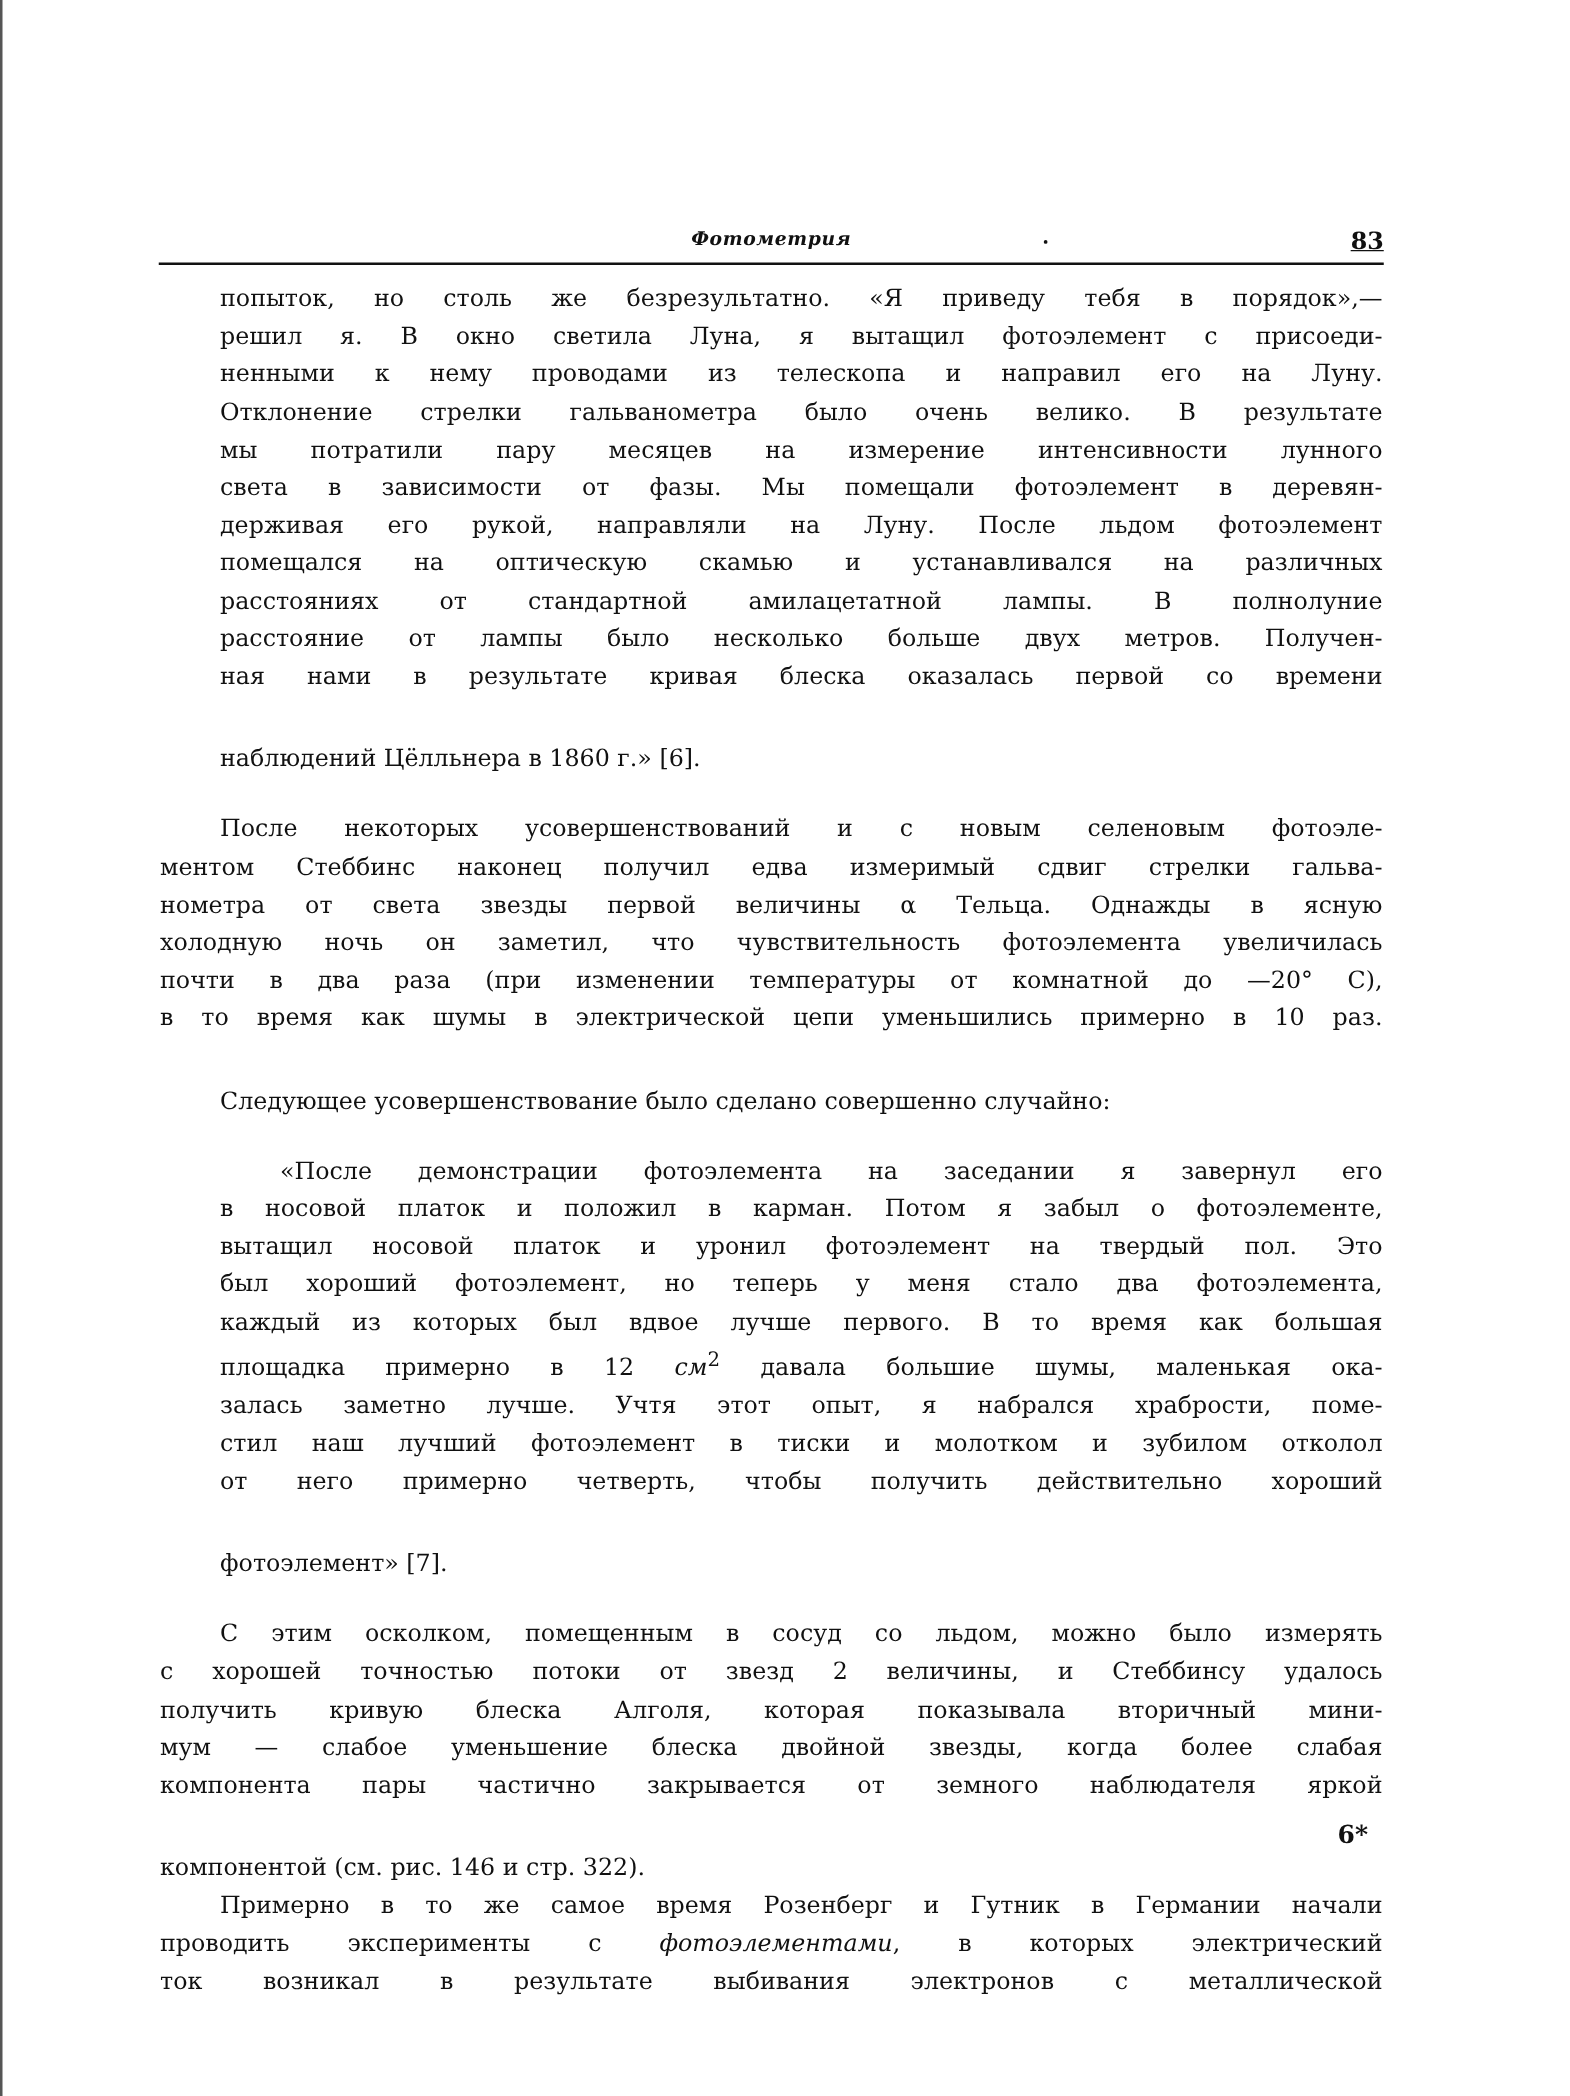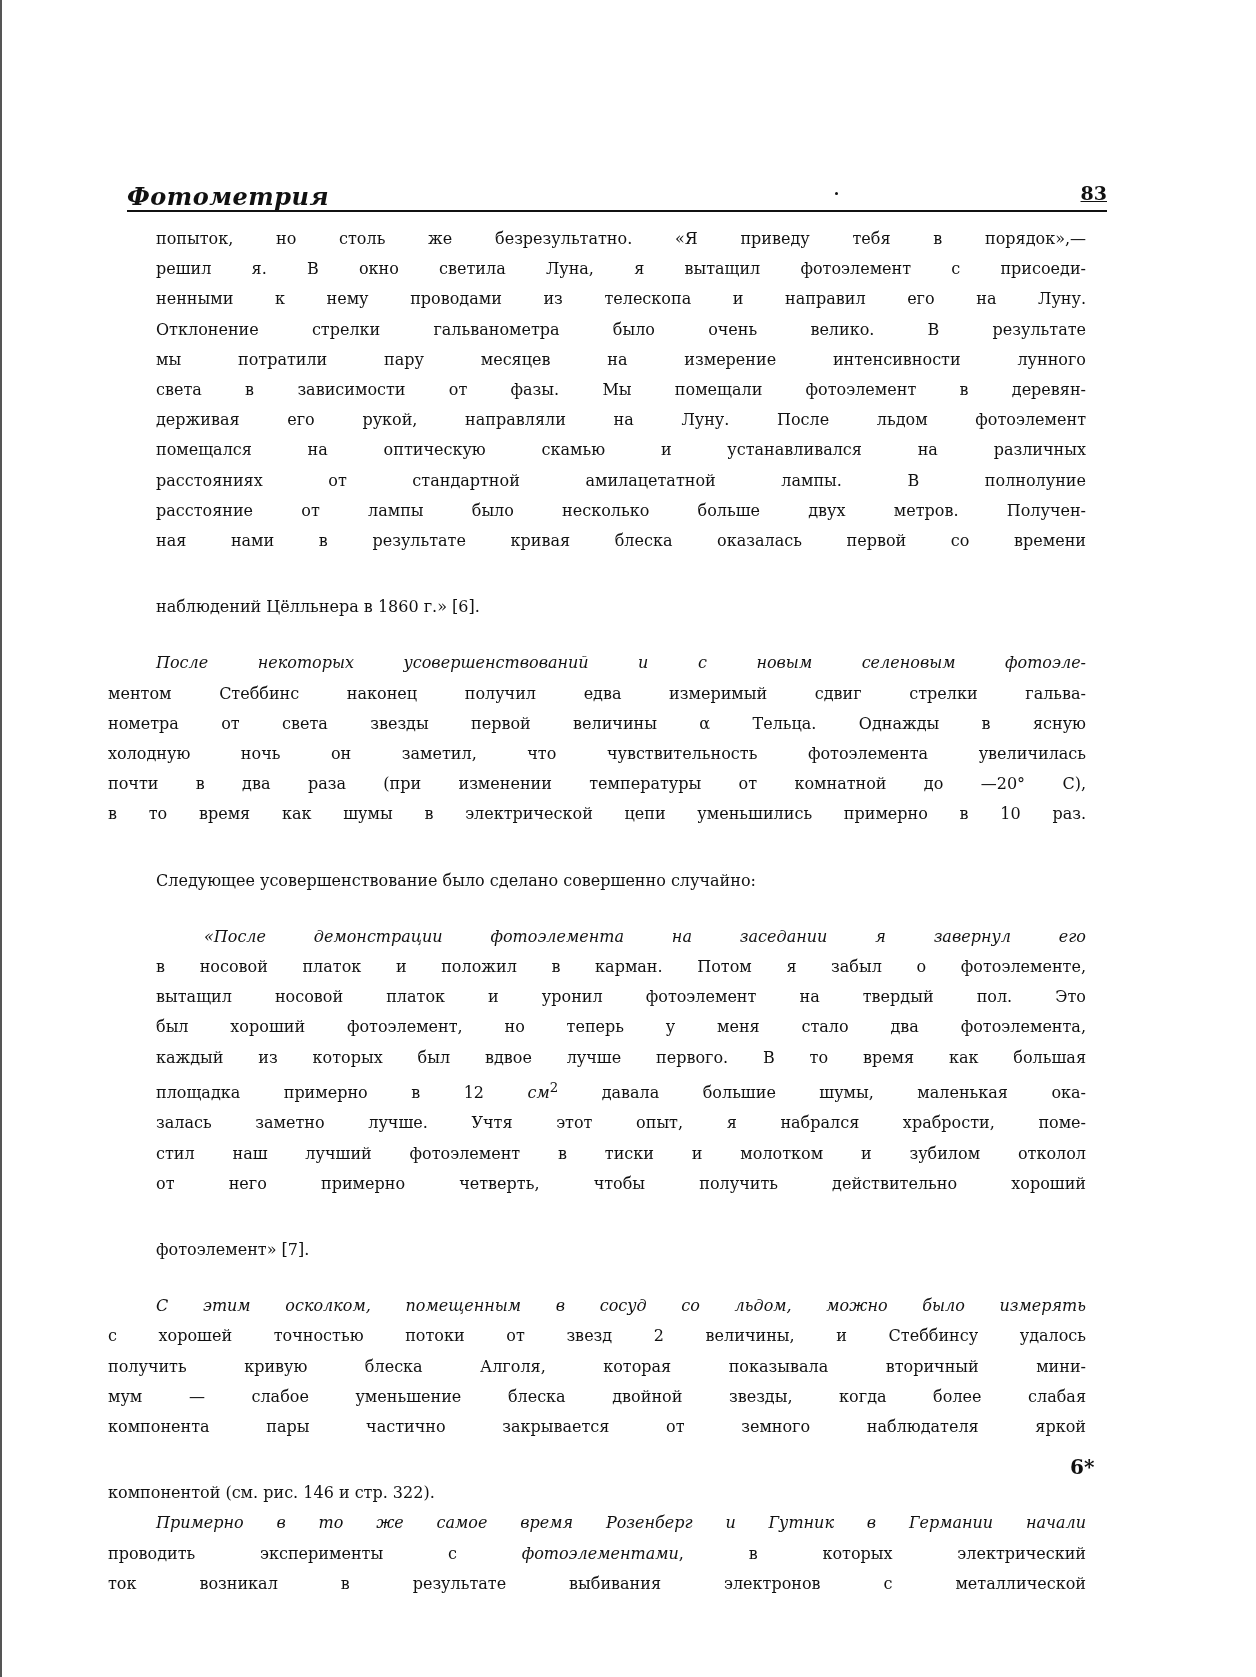--- a/index.html
+++ b/index.html
@@ -28,23 +28,24 @@
       left: 127px;
       top: 182px;
       width: 980px;
       height: 28px;
     }
     .running-title {
       position: absolute;
       left: 0;
       right: 0;
       top: 0;
+      text-align: center;
       font-style: italic;
       font-weight: bold;
-      font-size: 24px;
+      font-size: 15px;
       letter-spacing: 0.5px;
     }
     .running-dot {
       position: absolute;
       left: 708px;
       top: 10px;
       width: 3px;
       height: 3px;
       background: #111;
       border-radius: 50%;
@@ -60,24 +61,24 @@
     .head-rule {
       position: absolute;
       left: 127px;
       top: 210px;
       width: 980px;
       height: 2px;
       background: #111111;
     }
     .text-block {
       position: absolute;
-      left: 156px;
+      left: 176px;
       top: 224px;
       width: 930px;
-      font-size: 16px;
+      font-size: 19px;
       line-height: 30.2px;
       text-align: justify;
     }
     .text-block p {
       margin: 0;
       text-indent: 48px;
     }
     .text-block p.no-indent {
       text-indent: 0;
     }
@@ -89,21 +90,20 @@
       text-align: justify;
       text-align-last: justify;
       white-space: nowrap;
     }
     .text-block .line.last {
       text-align-last: left;
       margin-top: 36px;
     }
     .text-block .line.first-indent {
       padding-left: 48px;
-      font-style: italic;
     }
     .text-block .em {
       font-style: italic;
     }
     .footer-signature {
       position: absolute;
       left: 1070px;
       top: 1455px;
       font-weight: bold;
       font-size: 20px;

